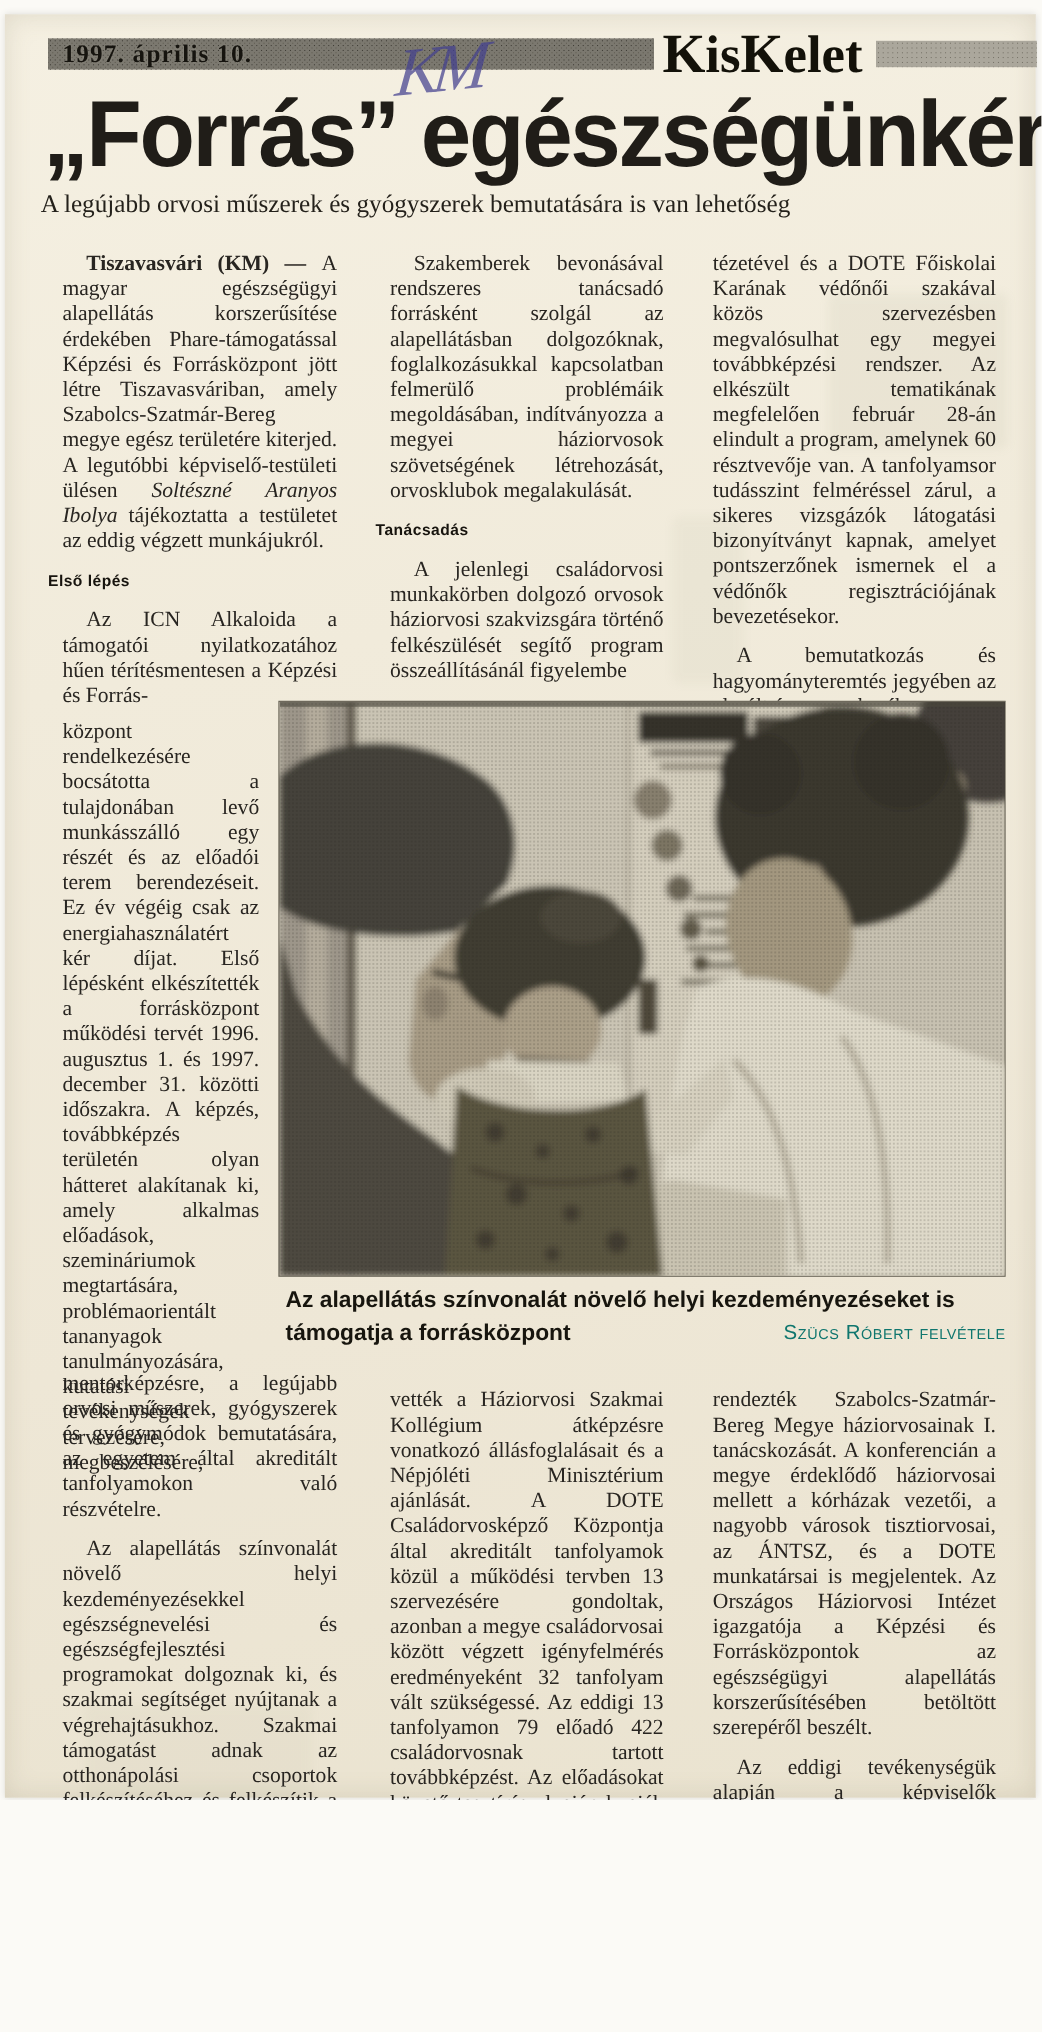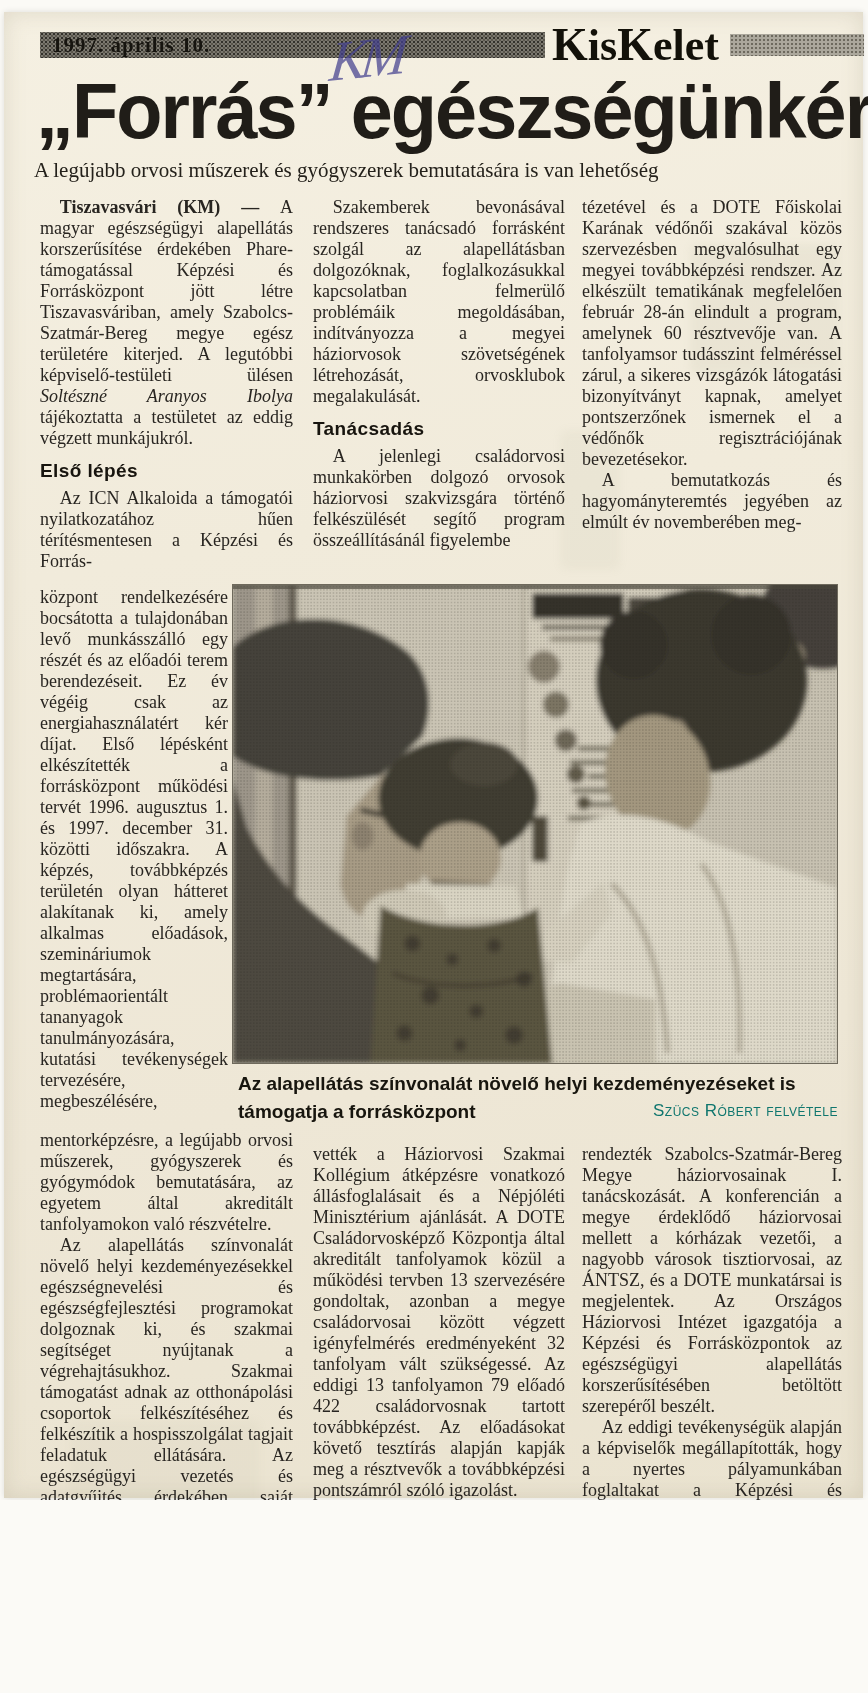--- a/index.html
+++ b/index.html
@@ -51,25 +51,25 @@
     font-size:78px; letter-spacing:-2px; color:#201d18;
     transform:scaleX(.97); transform-origin:left top; white-space:nowrap;
   }
   .subheadline {
     position:absolute; left:34px; top:158px; width:816px;
     font-family:"Liberation Serif", serif; font-size:21px; color:#24211b;
     white-space:nowrap;
   }
   
   .tb { position:absolute; z-index:1; color:#282521; font-size:18px; line-height:21px; }
-  .tb p { margin:0; text-align:justify; text-indent:1.1em; hyphens:auto; }
+  .tb p { margin:12px; text-align:justify; text-indent:1.1em; hyphens:auto; }
   .tb p.cont { text-indent:0; }
   .tb h3 {
     font-family:"Liberation Sans", sans-serif; font-weight:bold;
-    font-size:19px; color:#17140e; margin:11px 0 7px 0; letter-spacing:.4px;
+    font-size:13px; color:#17140e; margin:11px 0 7px 0; letter-spacing:.4px;
     text-indent:0;
   }
   .tb .lead-loc { font-weight:bold; }
   .tb .lead-name { font-style:italic; }
   #c1a { left:40px; top:197px; width:253px; }
   #c1b { left:40px; top:587px; width:188px; }
   #c1c { left:40px; top:1130px; width:253px; }
   #c2a { left:313px; top:197px; width:252px; }
   #c2b { left:313px; top:1144px; width:252px; }
   #c3a { left:582px; top:197px; width:260px; }

